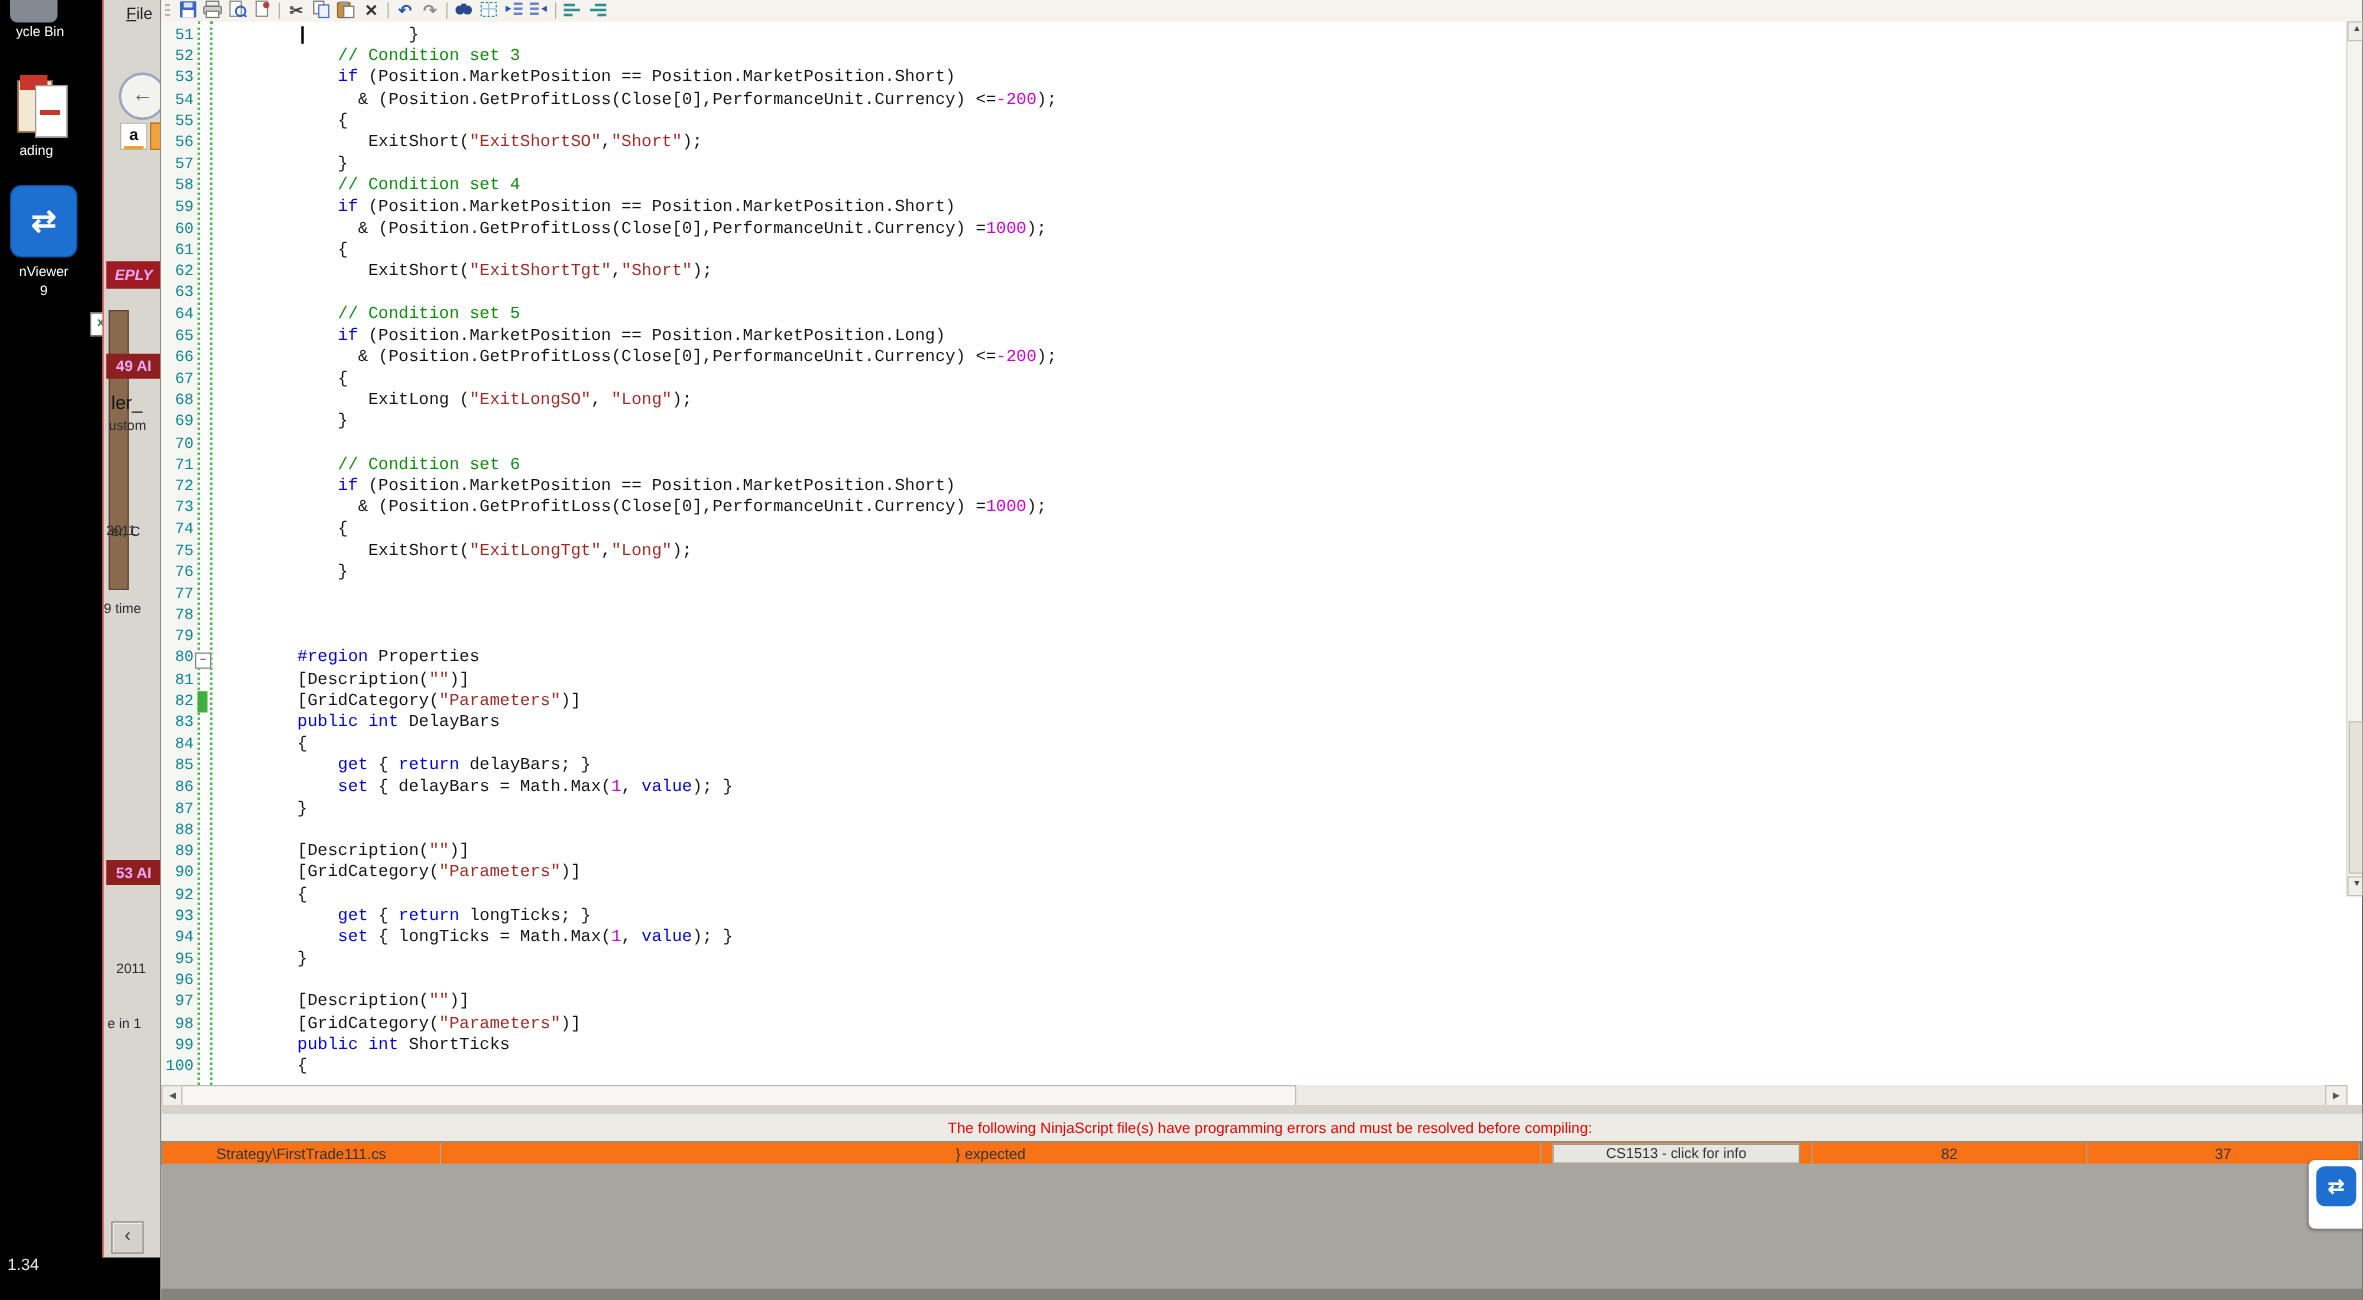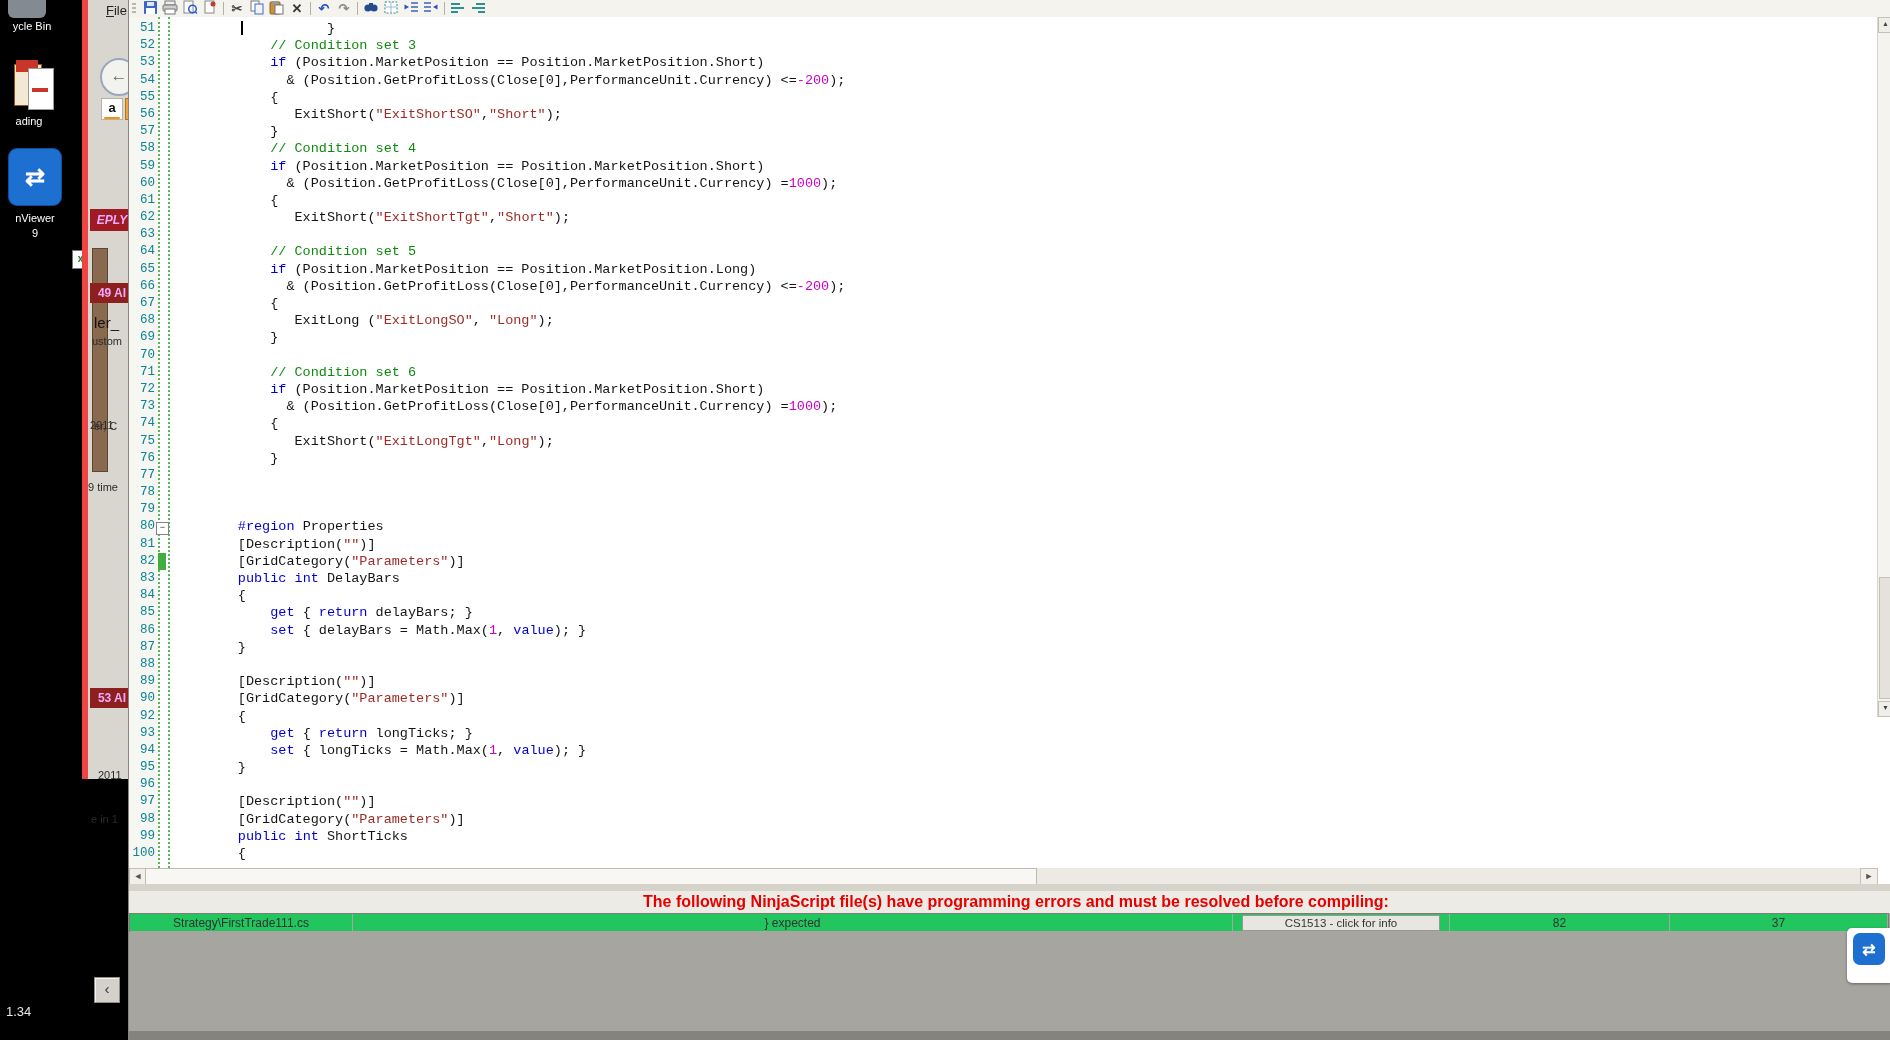--- a/index.html
+++ b/index.html
@@ -13,21 +13,21 @@
   .papers-icon .p2{position:absolute;left:16px;top:8px;width:24px;height:40px;background:#fff;border:1px solid #999;}
   .papers-icon .r1{position:absolute;left:4px;top:0;width:22px;height:12px;background:#c8362a;}
   .papers-icon .r2{position:absolute;left:20px;top:28px;width:16px;height:4px;background:#c8362a;}
   .tv-icon{position:absolute;left:8px;top:148px;width:52px;height:56px;background:linear-gradient(#4a9bे0,#1565c8);
            background-color:#1d6fd0;border-radius:9px;border:1px solid #0c4fa0;display:flex;align-items:center;justify-content:center;
            color:#fff;font-size:24px;font-weight:bold;}
   .clock{position:absolute;left:6px;top:1004px;color:#e8e8e8;font-size:13px;}
   .mini-doc-icon{position:absolute;left:72px;top:250px;width:15px;height:17px;background:#fff;border:1px solid #777;
                  color:#1b7a34;font-size:10px;font-weight:bold;text-align:center;line-height:16px;}
   
-  .browser{position:absolute;left:82px;top:0;width:46px;height:779px;background:#d9d6cf;border-left:6px solid #ef4444;}
+  .browser{position:absolute;left:82px;top:0;width:46px;height:1006px;background:#d9d6cf;border-left:1px solid #ef4444;}
   .file-menu{position:absolute;left:18px;top:3px;font-size:13px;color:#222;}
   .file-menu u{text-decoration:underline;}
   .back-button{position:absolute;left:12px;top:58px;width:34px;height:34px;border-radius:50%;background:#f2f2ef;
                border:2px solid #9aa6bd;color:#6b6b6b;font-size:17px;text-align:center;line-height:32px;}
   .amazon-icon{position:absolute;left:13px;top:98px;width:20px;height:20px;background:#fff;border:1px solid #b5b2aa;
                text-align:center;font-weight:bold;font-size:13px;color:#111;line-height:18px;}
   .amazon-icon i{display:block;height:2px;background:#f2920c;border-radius:2px;margin:0 2px;font-style:normal;}
   .partial-icon{position:absolute;left:37px;top:98px;width:9px;height:20px;background:#f0a23c;border:1px solid #b5741e;}
   .badge{position:absolute;left:2px;width:44px;height:22px;color:#f0abfc;font-size:12px;font-weight:bold;
          display:flex;align-items:center;justify-content:center;overflow:hidden;}
@@ -76,28 +76,28 @@
   .hscroll{position:absolute;left:0;top:868px;width:1749px;height:16px;background:#eceae2;}
   .harrow{position:absolute;top:0;width:16px;height:16px;background:#f1efe8;border:1px solid #c4c1b6;
           color:#555;font-size:9px;text-align:center;line-height:14px;}
   .ha-l{left:0;} .ha-r{right:0;}
   .hthumb{position:absolute;left:16px;top:0;width:890px;height:15px;background:#f8f7f3;border:1px solid #bdbab0;}
   
   .splitter{position:absolute;left:0;top:884px;width:100%;height:7px;background:#d6d3cb;}
   .error-panel{position:absolute;left:0;top:891px;width:100%;height:149px;background:#a7a5a0;}
   .ep-titleband{position:absolute;left:0;top:0;width:100%;height:22px;background:#edebe5;
                 display:flex;align-items:center;justify-content:center;}
-  .ep-title{color:#e60000;font-weight:bold;font-size:16px;margin-left:12px;}
+  .ep-title{color:#e60000;font-weight:normal;font-size:12px;margin-left:12px;}
   .ep-table{position:absolute;left:0;top:22px;width:1758px;border:1px solid #7f7d78;border-bottom:none;font-size:12px;}
   .ep-row{display:flex;height:18px;}
   .ep-cell{border-right:1px solid #a8a6a0;border-bottom:1px solid #a8a6a0;display:flex;align-items:center;justify-content:center;
            overflow:hidden;color:#222;}
   .c0{width:222px;} .c1{width:879px;} .c2{width:216px;} .c3{width:219px;} .c4{width:217px;border-right:none;}
   .ep-head .ep-cell{background:#fcfcfb;}
-  .ep-data .ep-cell{background:#22c55e;color:#333;}
+  .ep-data .ep-cell{background:#f97316;color:#333;}
   .code-btn{width:196px;height:14px;background:#e8e6e0;border:1px solid #9a988f;display:flex;align-items:center;
             justify-content:center;font-size:11.5px;color:#333;}
   .bottom-strip{position:absolute;left:0;top:140px;width:100%;height:9px;background:#85837e;}
   
   .tv-widget{position:absolute;left:1718px;top:37px;width:44px;height:50px;background:#fff;border-radius:5px 0 0 5px;
              box-shadow:0 1px 3px rgba(0,0,0,.4);display:flex;align-items:flex-start;justify-content:center;padding-top:5px;}
   .tv-widget .sq{width:32px;height:32px;background:#1d6fd0;border-radius:7px;color:#fff;font-size:16px;font-weight:bold;
                  display:flex;align-items:center;justify-content:center;}
 </style>
 </head>

